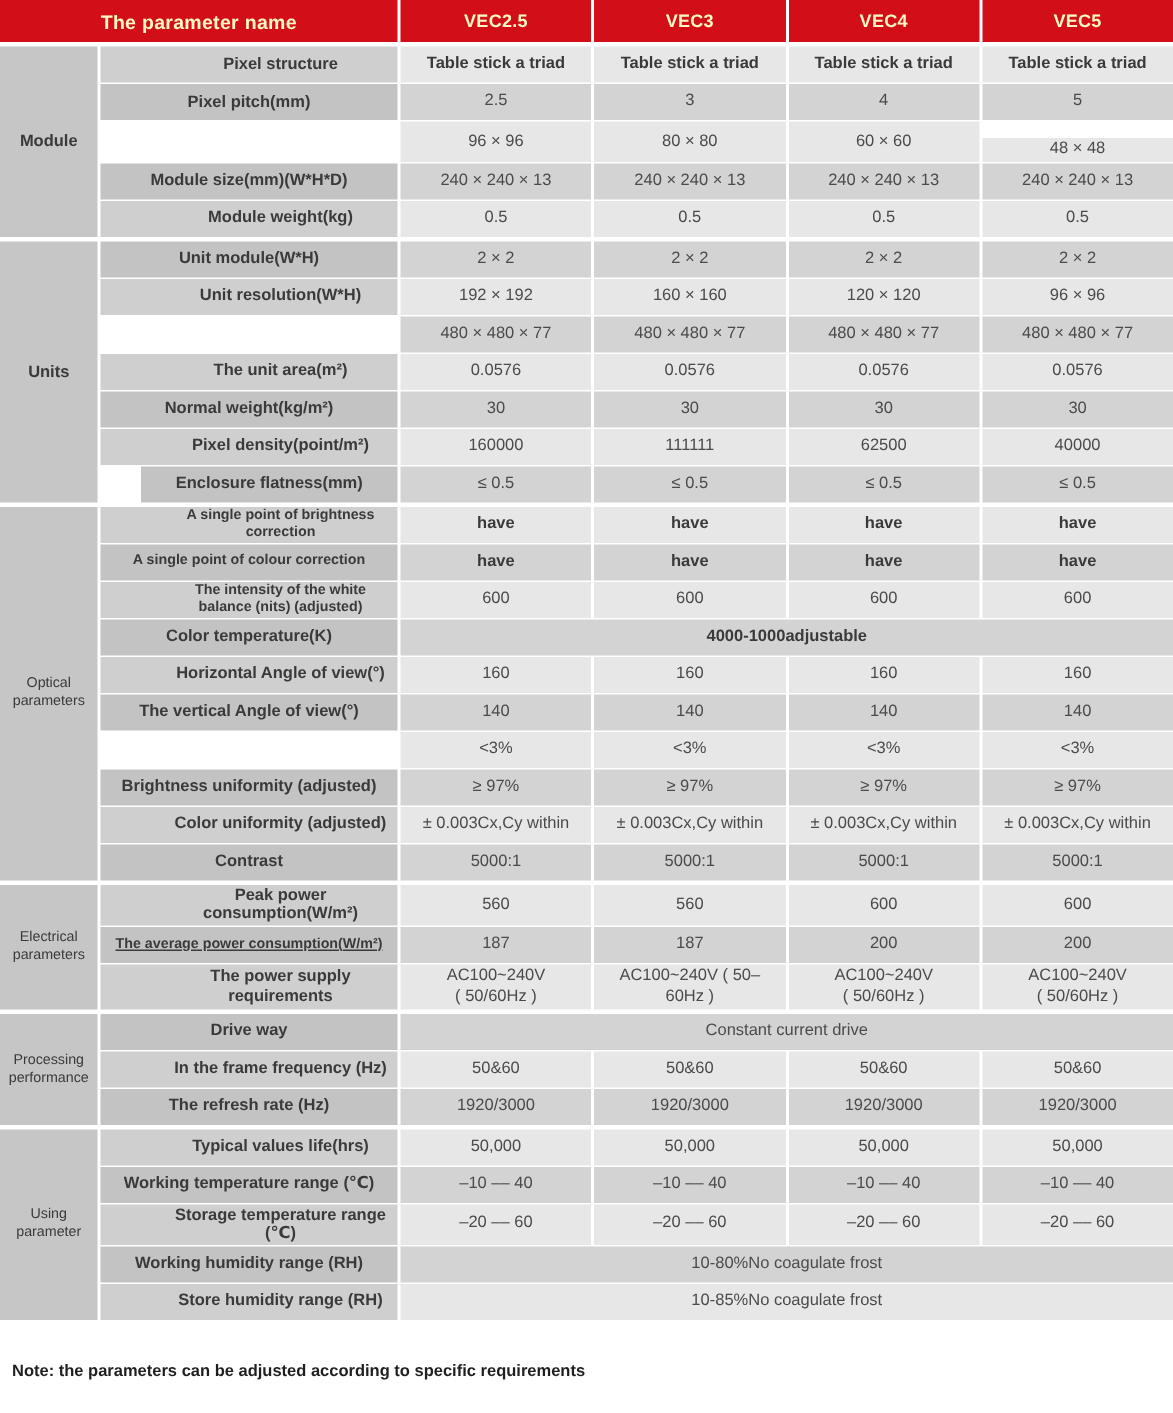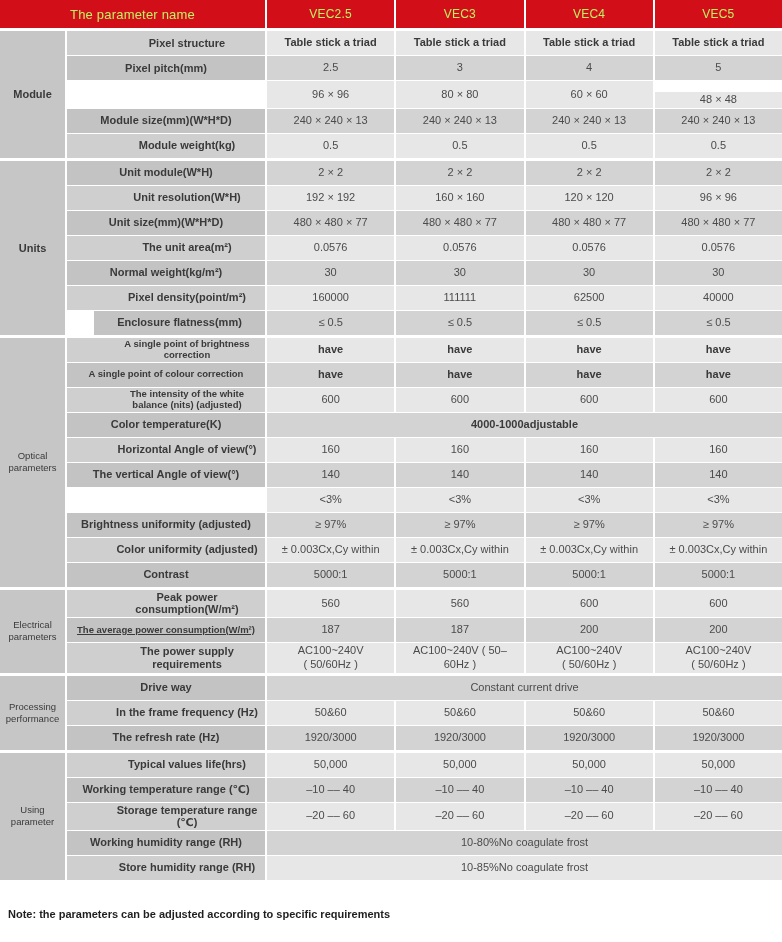--- a/index.html
+++ b/index.html
@@ -12,23 +12,23 @@
   
   .thead{
     display:grid;
     grid-template-columns:65px 198px repeat(4,1fr);
     column-gap:2px;
     height:28px;
     margin-bottom:3px;
   }
   .th{
     background:var(--red,#d20f19);
-    color:#bef264;
+    color:#fef9c3;
     display:flex;align-items:center;justify-content:center;
-    font-size:12px;font-weight:400;letter-spacing:.2px;
+    font-size:12px;font-weight:700;letter-spacing:.2px;
   }
   .th.param{grid-column:1 / span 2;font-size:13px;}
   
   .section{
     display:grid;
     grid-template-columns:65px 198px repeat(4,1fr);
     gap:1px 2px;
     grid-auto-rows:minmax(24px,auto);
     margin-bottom:3px;
   }
@@ -104,21 +104,20 @@
         <div class="cell category-cell" style="grid-area: 1 / 1 / span 7;">Units</div>
         <div class="cell value-cell dark" style="grid-area: 1 / 3;">2 × 2</div>
         <div class="cell value-cell dark" style="grid-area: 1 / 4;">2 × 2</div>
         <div class="cell value-cell dark" style="grid-area: 1 / 5;">2 × 2</div>
         <div class="cell value-cell dark" style="grid-area: 1 / 6;">2 × 2</div>
         <div class="cell label-cell light" style="grid-area: 2 / 2;">Unit resolution(W*H)</div>
         <div class="cell value-cell light" style="grid-area: 2 / 3;">192 × 192</div>
         <div class="cell value-cell light" style="grid-area: 2 / 4;">160 × 160</div>
         <div class="cell value-cell light" style="grid-area: 2 / 5;">120 × 120</div>
         <div class="cell value-cell light" style="grid-area: 2 / 6;">96 × 96</div>
-        <div class="cell label-cell dark" style="grid-area: 3 / 2;">Unit size(mm)(W*H*D)</div>
         <div class="cell value-cell dark" style="grid-area: 3 / 3;">480 × 480 × 77</div>
         <div class="cell value-cell dark" style="grid-area: 3 / 4;">480 × 480 × 77</div>
         <div class="cell value-cell dark" style="grid-area: 3 / 5;">480 × 480 × 77</div>
         <div class="cell value-cell dark" style="grid-area: 3 / 6;">480 × 480 × 77</div>
         <div class="cell label-cell light" style="grid-area: 4 / 2;">The unit area(m²)</div>
         <div class="cell value-cell light" style="grid-area: 4 / 3;">0.0576</div>
         <div class="cell value-cell light" style="grid-area: 4 / 4;">0.0576</div>
         <div class="cell value-cell light" style="grid-area: 4 / 5;">0.0576</div>
         <div class="cell value-cell light" style="grid-area: 4 / 6;">0.0576</div>
         <div class="cell label-cell dark" style="grid-area: 5 / 2;">Normal weight(kg/m²)</div>

